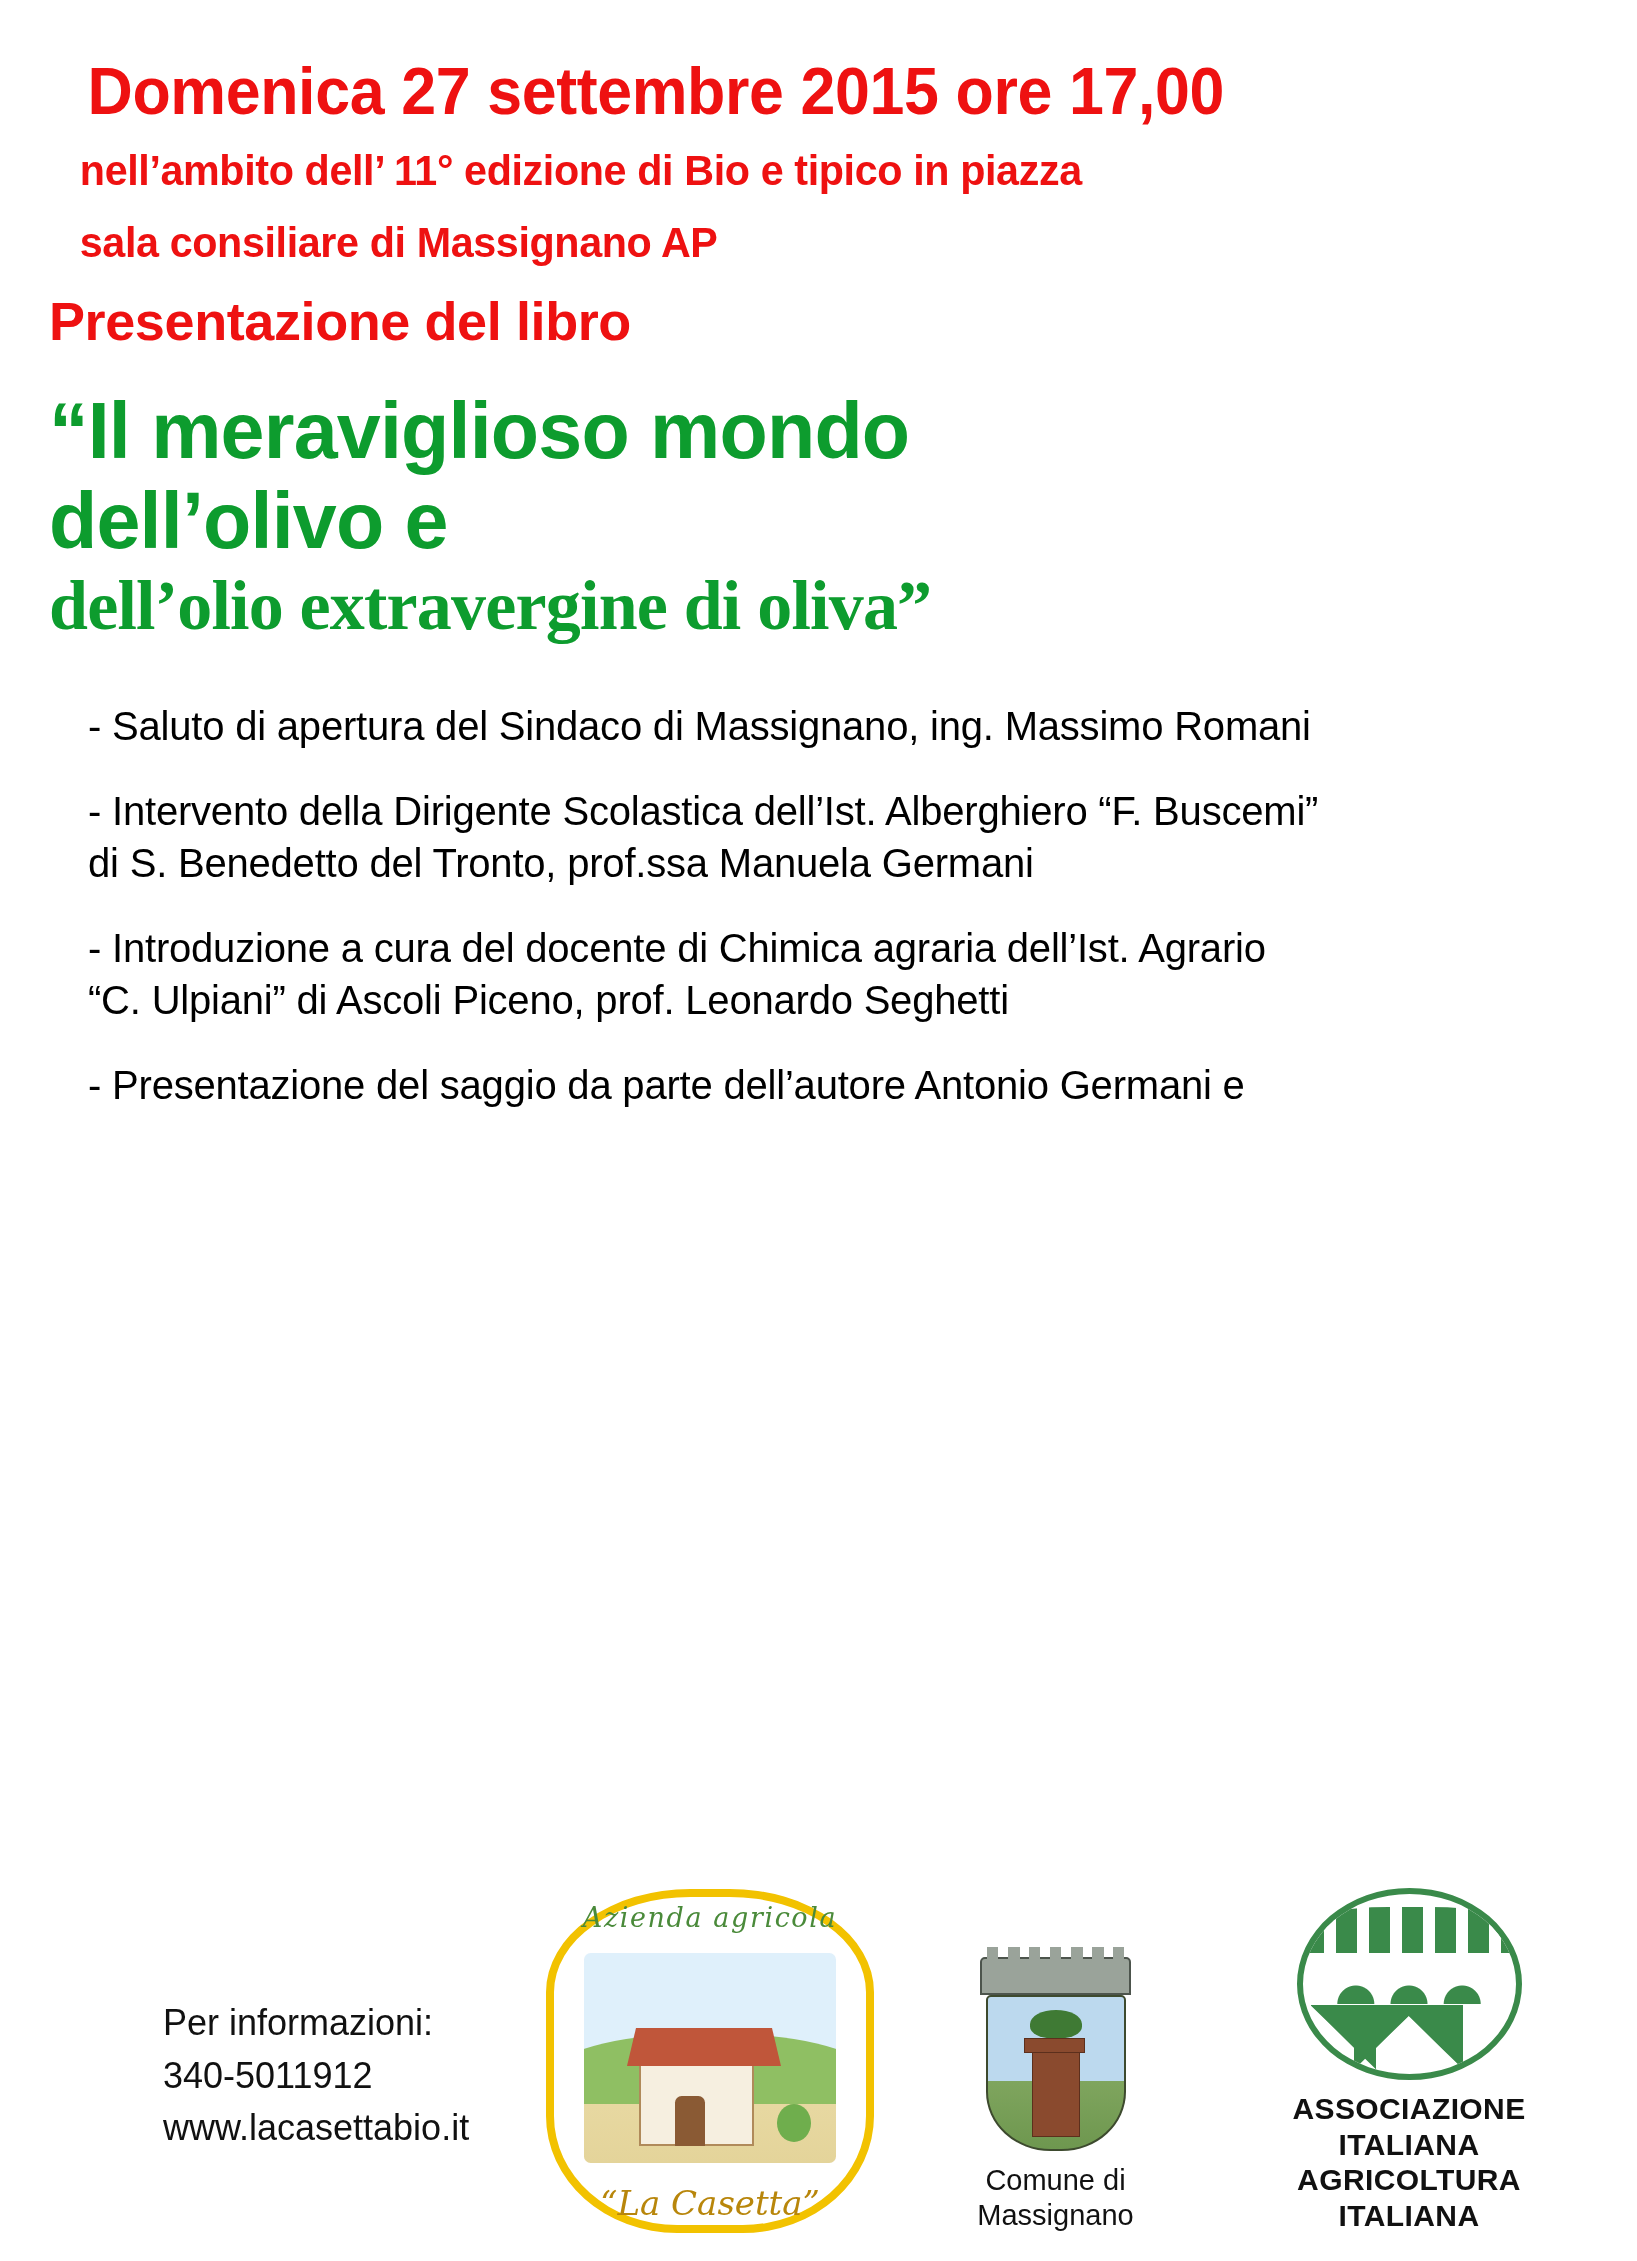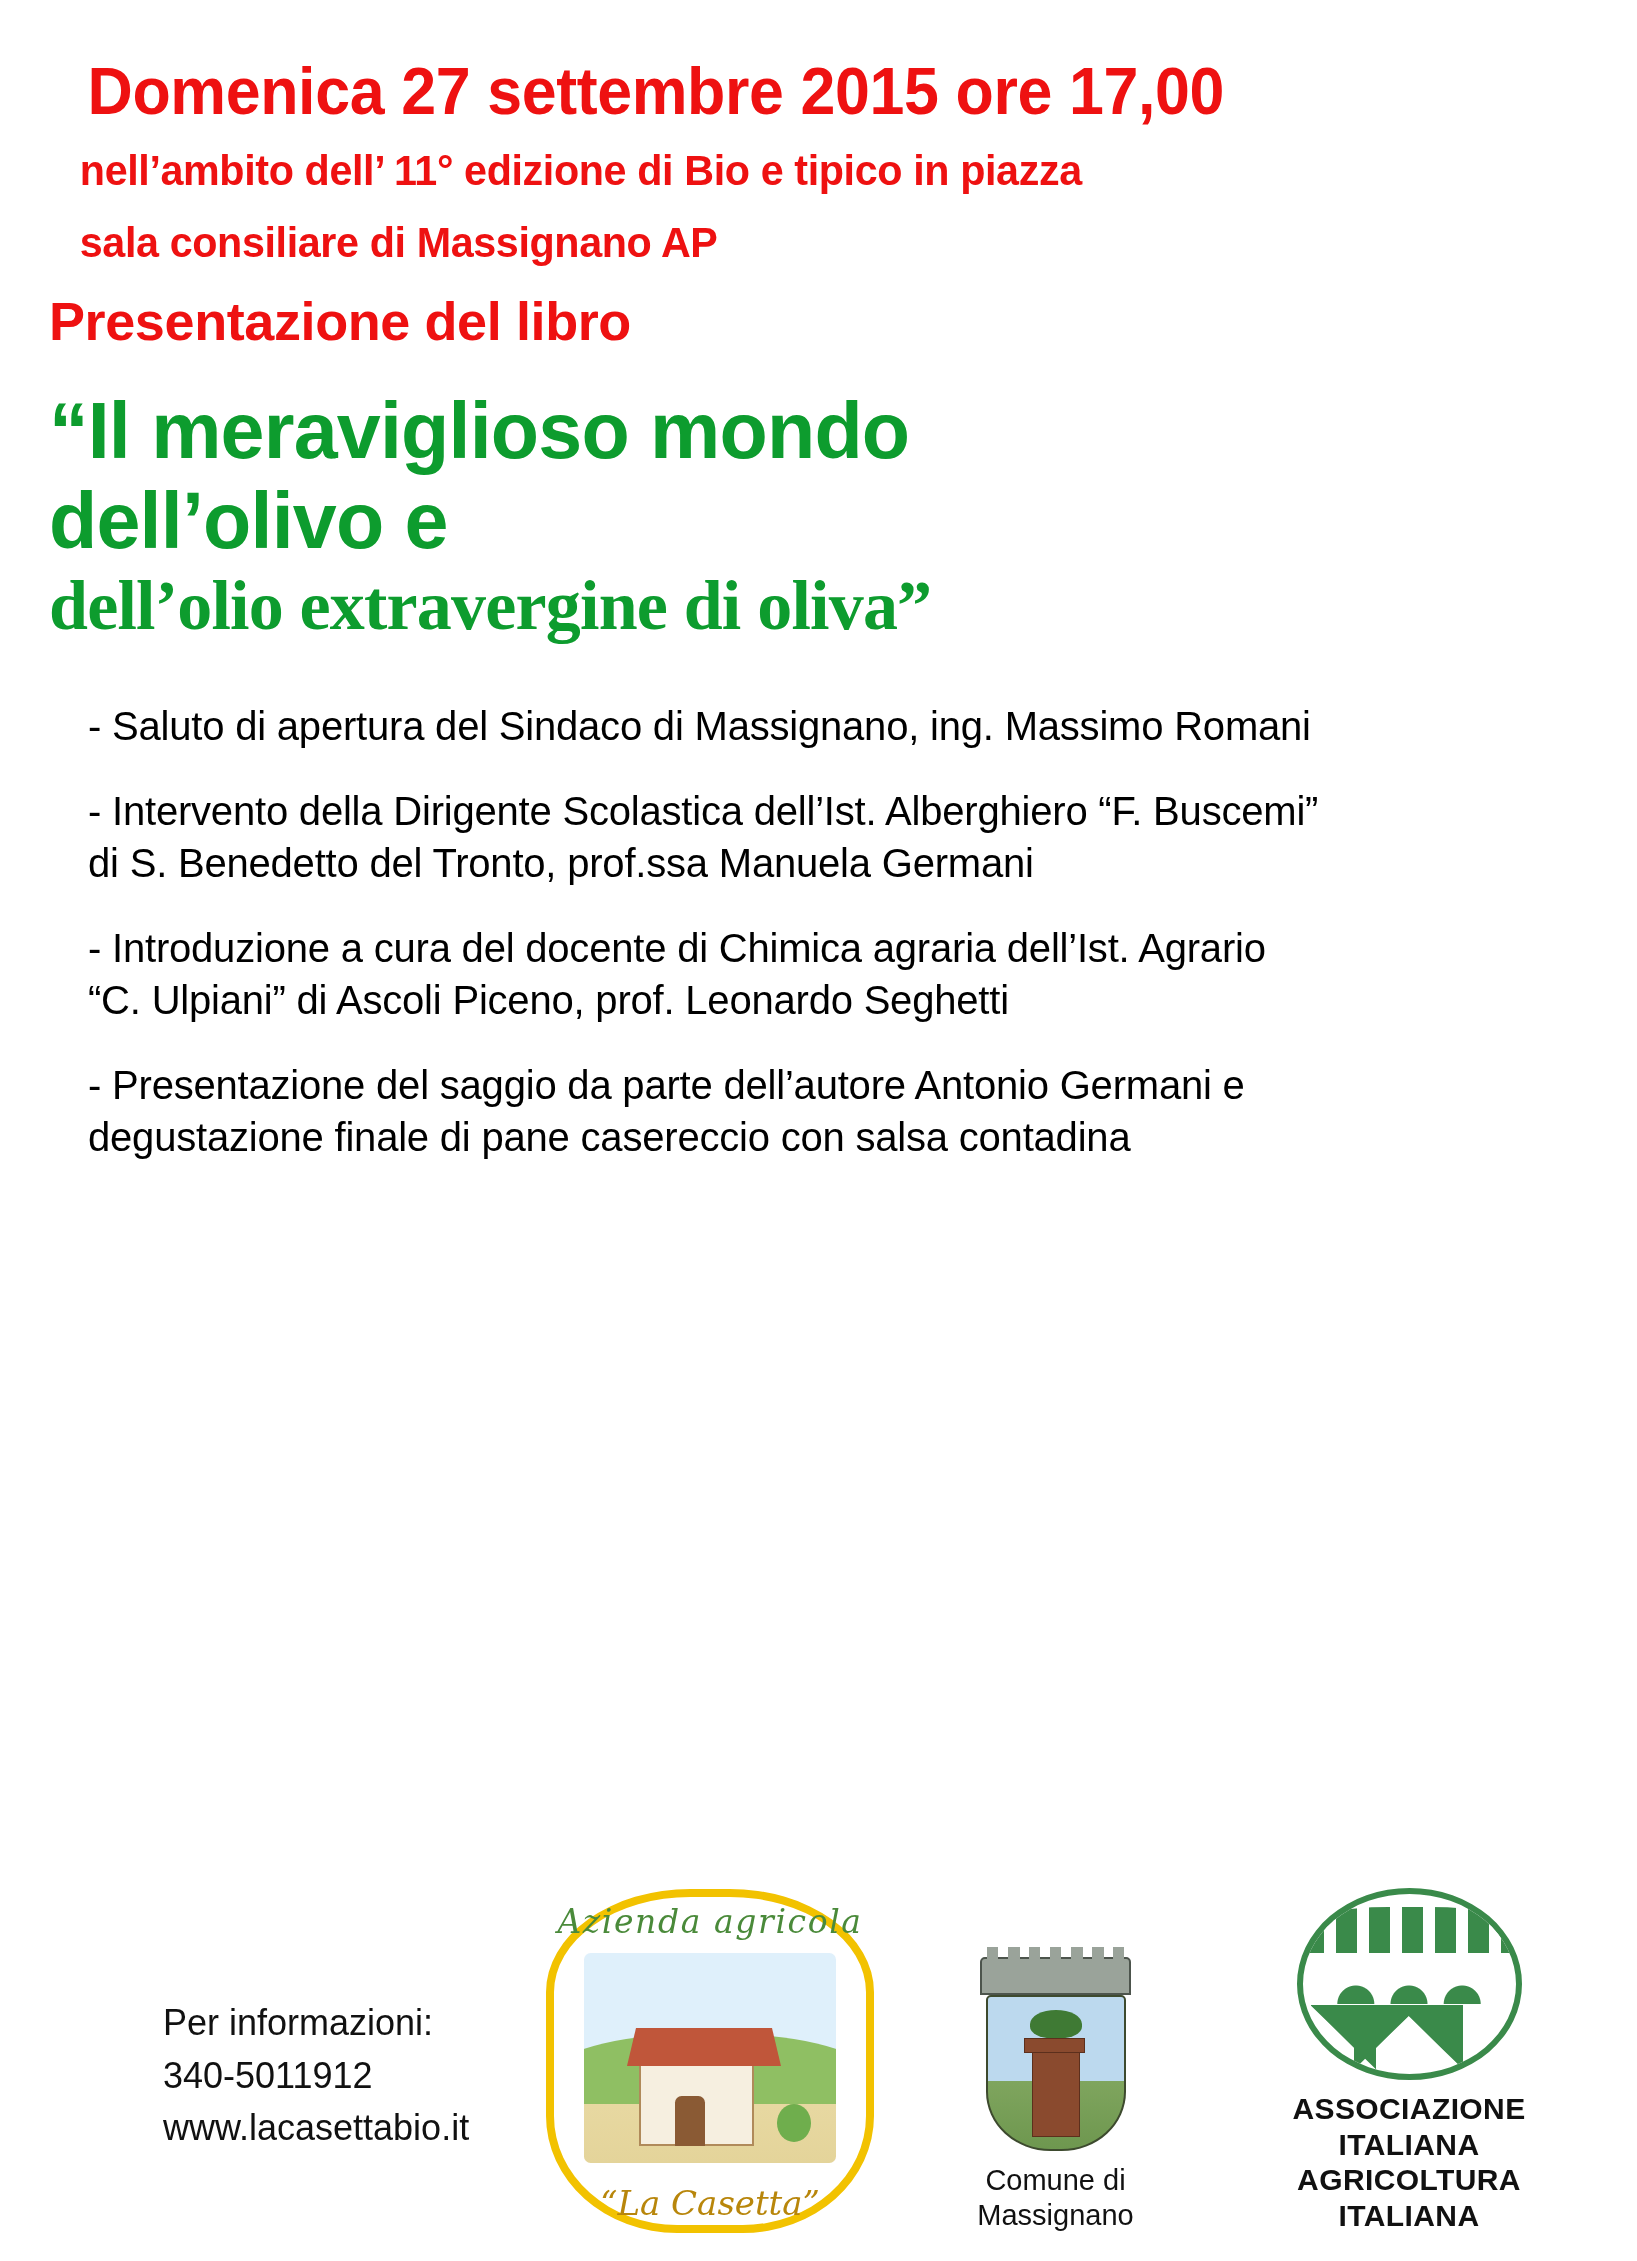--- a/index.html
+++ b/index.html
@@ -140,21 +140,21 @@
     border: 8.2px solid #f2c200;
     border-radius: 44% 44% 40% 40% / 30% 30% 34% 34%;
     background: #ffffff;
   }
   .casetta-top-text {
     position: absolute;
     top: 13px;
     left: 0;
     right: 0;
     text-align: center;
-    font-size: 33px;
+    font-size: 27px;
     font-style: italic;
     color: #4a8a3a;
     font-family: "DejaVu Serif", serif;
     letter-spacing: 1.6px;
   }
   .casetta-scene {
     position: absolute;
     left: 38px;
     right: 38px;
     top: 64px;
@@ -364,21 +364,20 @@
     <div class="item">
       <span>- Intervento della Dirigente Scolastica dell’Ist. Alberghiero “F. Buscemi”</span>
       <span class="l2">di S. Benedetto del Tronto, prof.ssa Manuela Germani</span>
     </div>
     <div class="item">
       <span>- Introduzione a cura del docente di Chimica agraria dell’Ist. Agrario</span>
       <span class="l2">“C. Ulpiani” di Ascoli Piceno, prof. Leonardo Seghetti</span>
     </div>
     <div class="item">
       <span>- Presentazione del saggio da parte dell’autore Antonio Germani e</span>
-      <span class="l2">degustazione finale di pane casereccio con salsa contadina</span>
     </div>
   </div>
 
   <div class="footer">
 
     <div class="info">
       <div>Per informazioni:</div>
       <div>340-5011912</div>
       <div>www.lacasettabio.it</div>
     </div>

